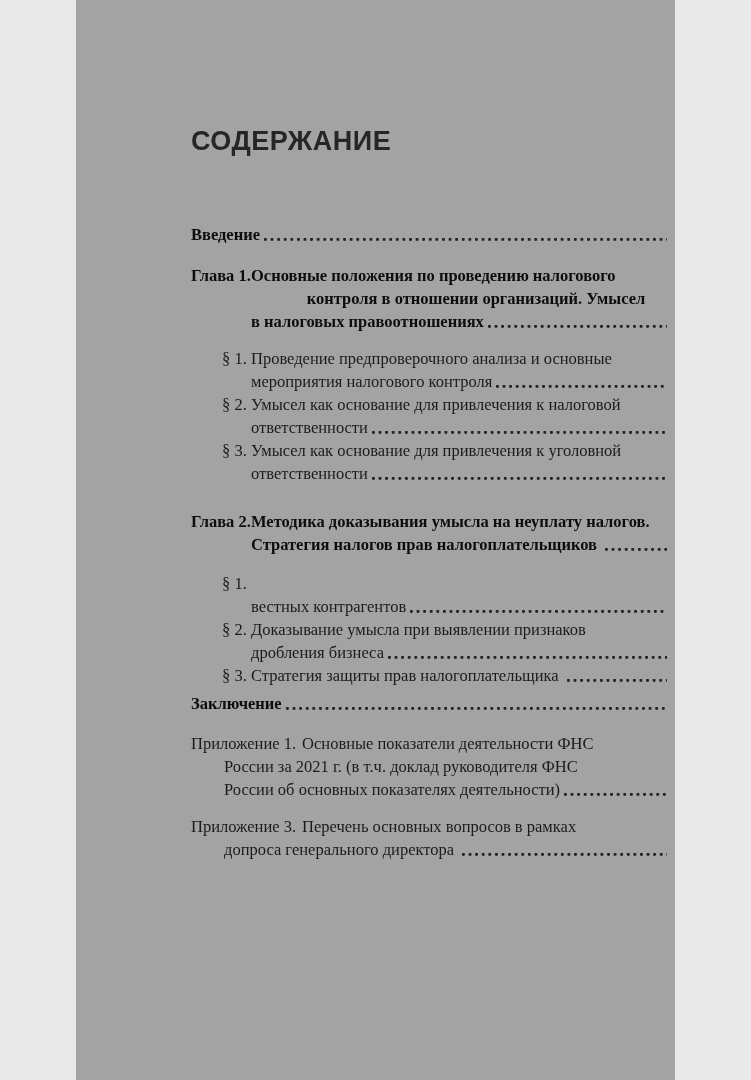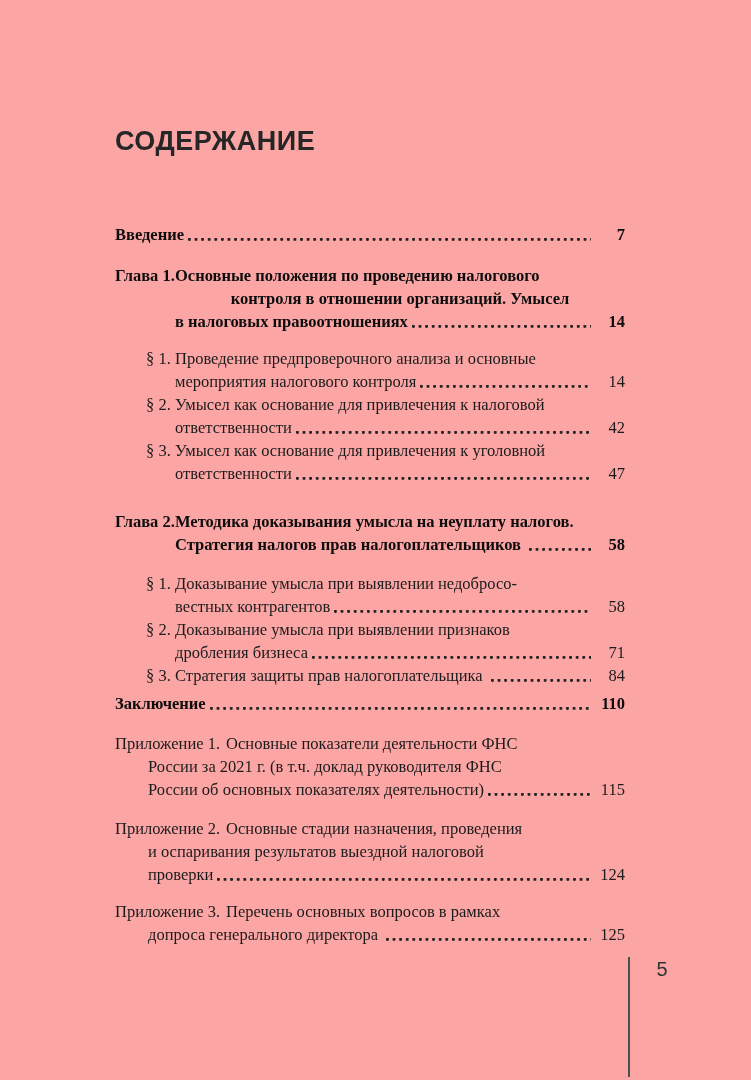--- a/index.html
+++ b/index.html
@@ -1,21 +1,21 @@
 <!DOCTYPE html>
 <html lang="ru"><head>
 <meta charset="utf-8">
 <style>
   html, body { margin: 0; padding: 0; background: #e9e9e9; }
   .sheet {
     position: relative;
-    width: 751px;
+    width: 599px;
     height: 1080px;
     margin: 0 auto;
-    background: #fca5a5;
+    background: #a3a3a3;
     overflow: hidden;
     color: #161616;
     font-family: "Liberation Serif", serif;
   }
   .content {
     position: absolute;
     left: 115px;
     top: 126px;
     width: 510px;
   }
@@ -151,21 +151,20 @@
           </div>
           <div class="line cont last">
             <span class="txt">Стратегия налогов прав налогоплательщиков </span>
             <span class="dots"></span>
             <span class="pg">58</span>
           </div>
         </div>
         <div class="entry section" style="margin-top: 16px;">
           <div class="line first">
             <span class="lbl">§ 1.</span>
-            <span class="txt">Доказывание умысла при выявлении недобросо-</span>
           </div>
           <div class="line cont last">
             <span class="txt">вестных контрагентов</span>
             <span class="dots"></span>
             <span class="pg">58</span>
           </div>
         </div>
         <div class="entry section" style="margin-top: 0px;">
           <div class="line first">
             <span class="lbl">§ 2.</span>
@@ -197,34 +196,20 @@
             <span class="lbl">Приложение 1.</span>
             <span class="txt">Основные показатели деятельности ФНС</span>
           </div>
           <div class="line cont">
             <span class="txt">России за 2021 г. (в т.ч. доклад руководителя ФНС</span>
           </div>
           <div class="line cont last">
             <span class="txt">России об основных показателях деятельности)</span>
             <span class="dots"></span>
             <span class="pg">115</span>
-          </div>
-        </div>
-        <div class="entry appendix" style="margin-top: 16px;">
-          <div class="line first">
-            <span class="lbl">Приложение 2.</span>
-            <span class="txt">Основные стадии назначения, проведения</span>
-          </div>
-          <div class="line cont">
-            <span class="txt">и оспаривания результатов выездной налоговой</span>
-          </div>
-          <div class="line cont last">
-            <span class="txt">проверки</span>
-            <span class="dots"></span>
-            <span class="pg">124</span>
           </div>
         </div>
         <div class="entry appendix" style="margin-top: 14px;">
           <div class="line first">
             <span class="lbl">Приложение 3.</span>
             <span class="txt">Перечень основных вопросов в рамках</span>
           </div>
           <div class="line cont last">
             <span class="txt">допроса генерального директора </span>
             <span class="dots"></span>

